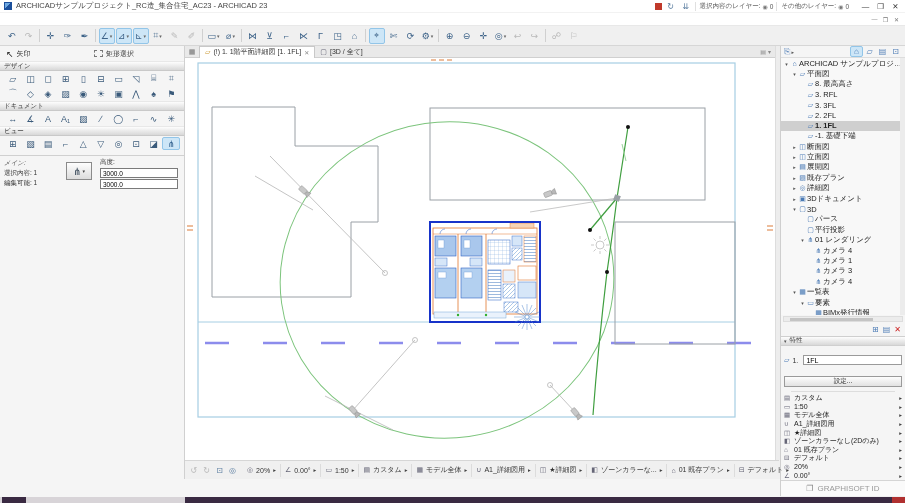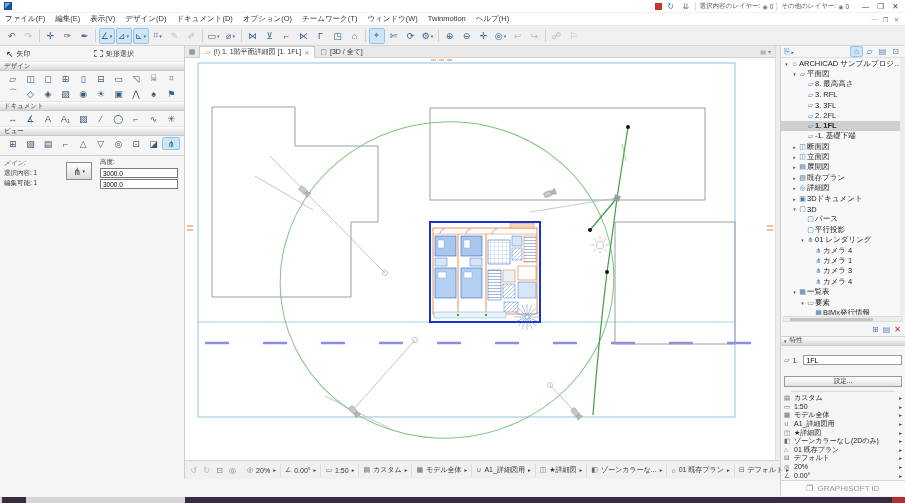--- a/index.html
+++ b/index.html
@@ -109,20 +109,21 @@
 .taskbar{position:absolute;left:0;top:497px;width:905px;height:6px;background:#d8d4d8}
 .taskbar .seg1{position:absolute;left:2px;top:0;width:24px;height:6px;background:#3a2a42}
 .taskbar .seg2{position:absolute;left:185px;top:0;width:707px;height:6px;background:#3a2a42}
 .taskbar .seg3{position:absolute;left:892px;top:0;width:13px;height:6px;background:#b03030}
 </style>
 </head>
 <body>
 
 <div class="titlebar">
   <div class="applogo"></div>
+  <div class="apptitle">ARCHICADサンプルプロジェクト_RC造_集合住宅_AC23 - ARCHICAD 23</div>
   <div class="tb-right">
     <div class="badge"></div>
     <span class="tb-ico">↻</span>
     <span class="tb-ico">⇊</span>
     <div class="qgroup">
       <span>選択内容のレイヤー:</span>
       <span class="qeyes">◉</span>
       <span>0</span>
     </div>
     <div class="qgroup">
@@ -132,33 +133,20 @@
     </div>
     <div class="winctl">
       <span>—</span>
       <span>❐</span>
       <span>✕</span>
     </div>
   </div>
 </div>
 
 <div class="menubar">
-  <div style="display:flex">
-
-  <span class="mi">ファイル(F)</span>
-      <span class="mi">編集(E)</span>
-      <span class="mi">表示(V)</span>
-      <span class="mi">デザイン(D)</span>
-      <span class="mi">ドキュメント(D)</span>
-      <span class="mi">オプション(O)</span>
-      <span class="mi">チームワーク(T)</span>
-      <span class="mi">ウィンドウ(W)</span>
-      <span class="mi">Twinmotion</span>
-      <span class="mi">ヘルプ(H)</span>
-    </div>
   <div class="mini-ctl">
     <span>—</span>
     <span>❐</span>
     <span>✕</span>
   </div>
 </div>
 
 <div class="toolbar">
 
 <span class="tbtn">

